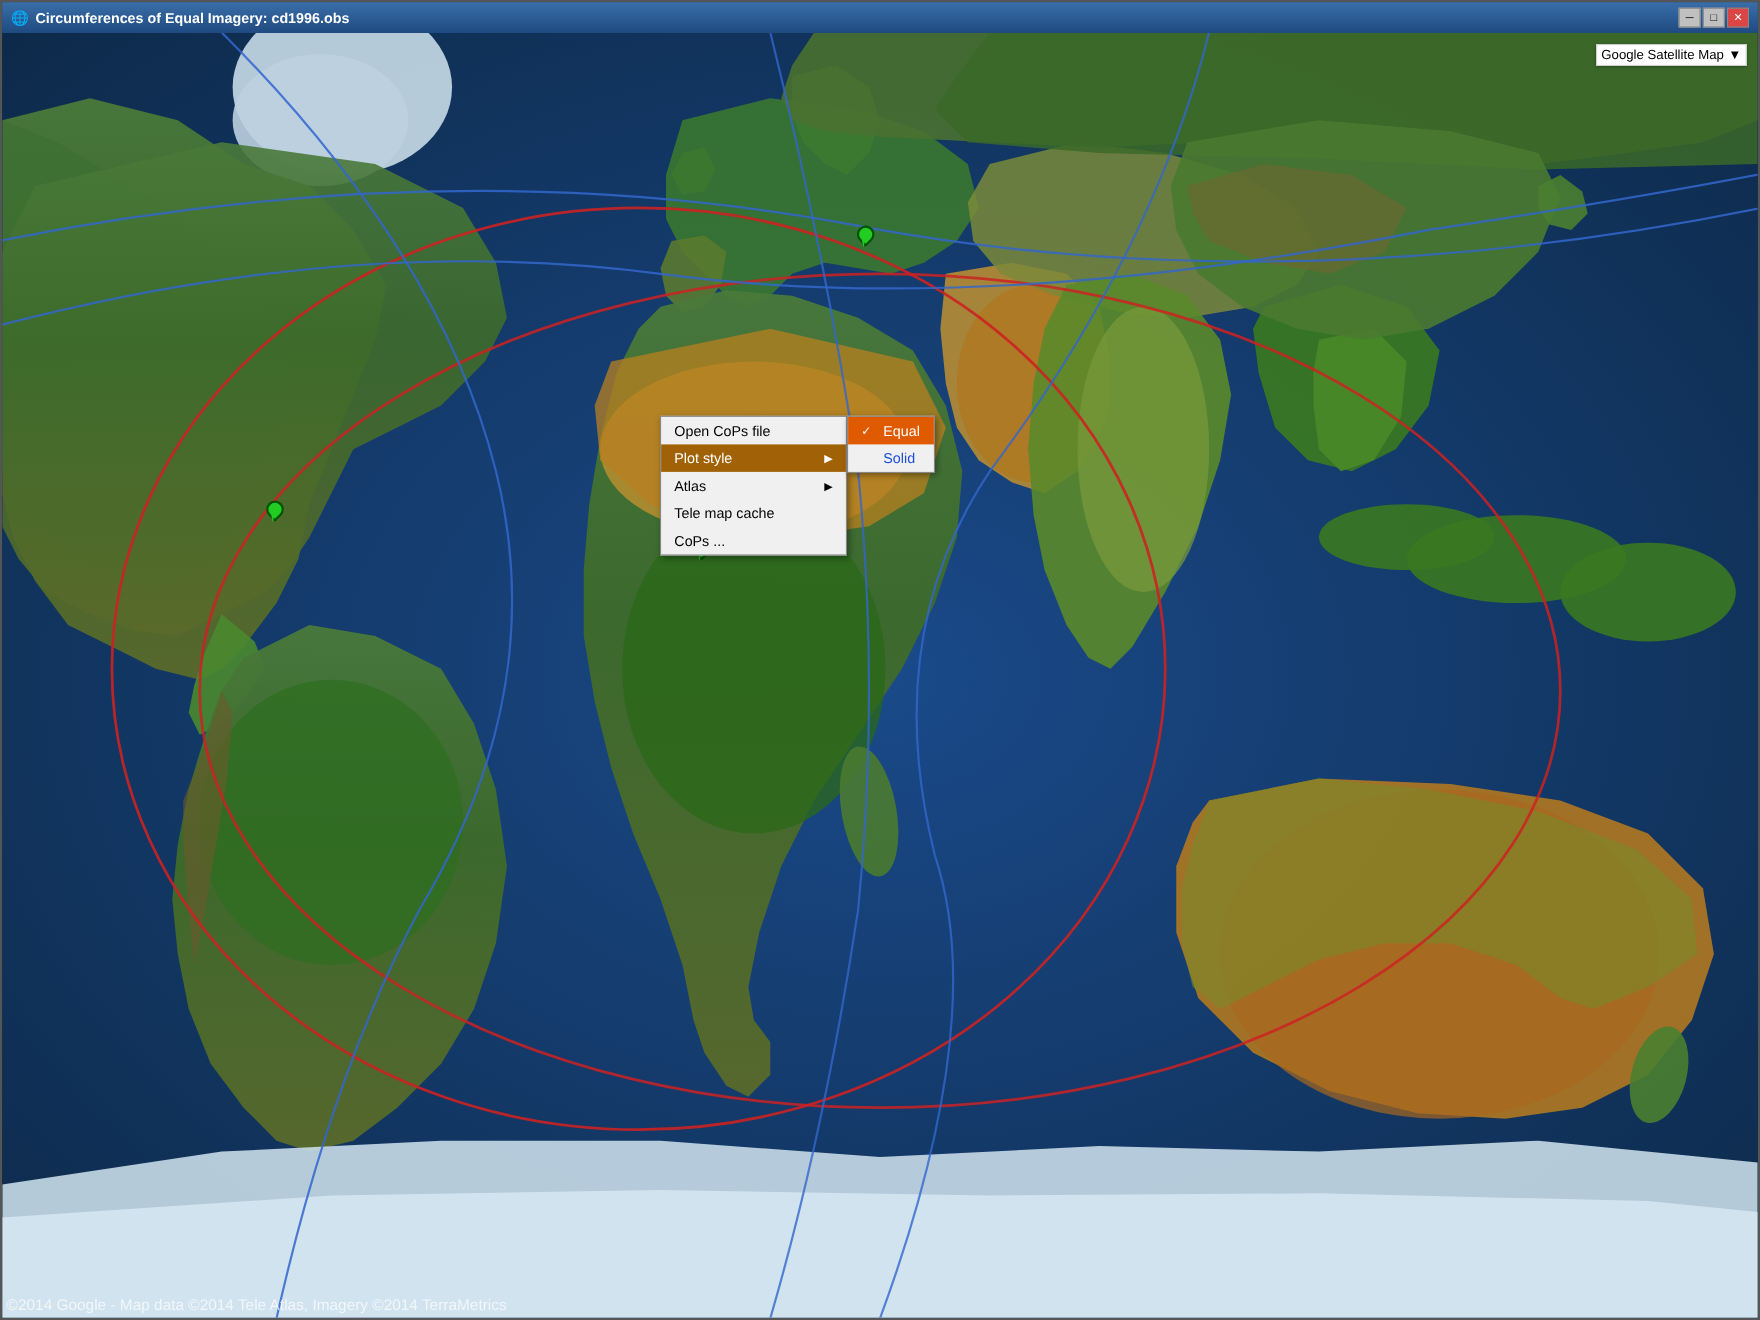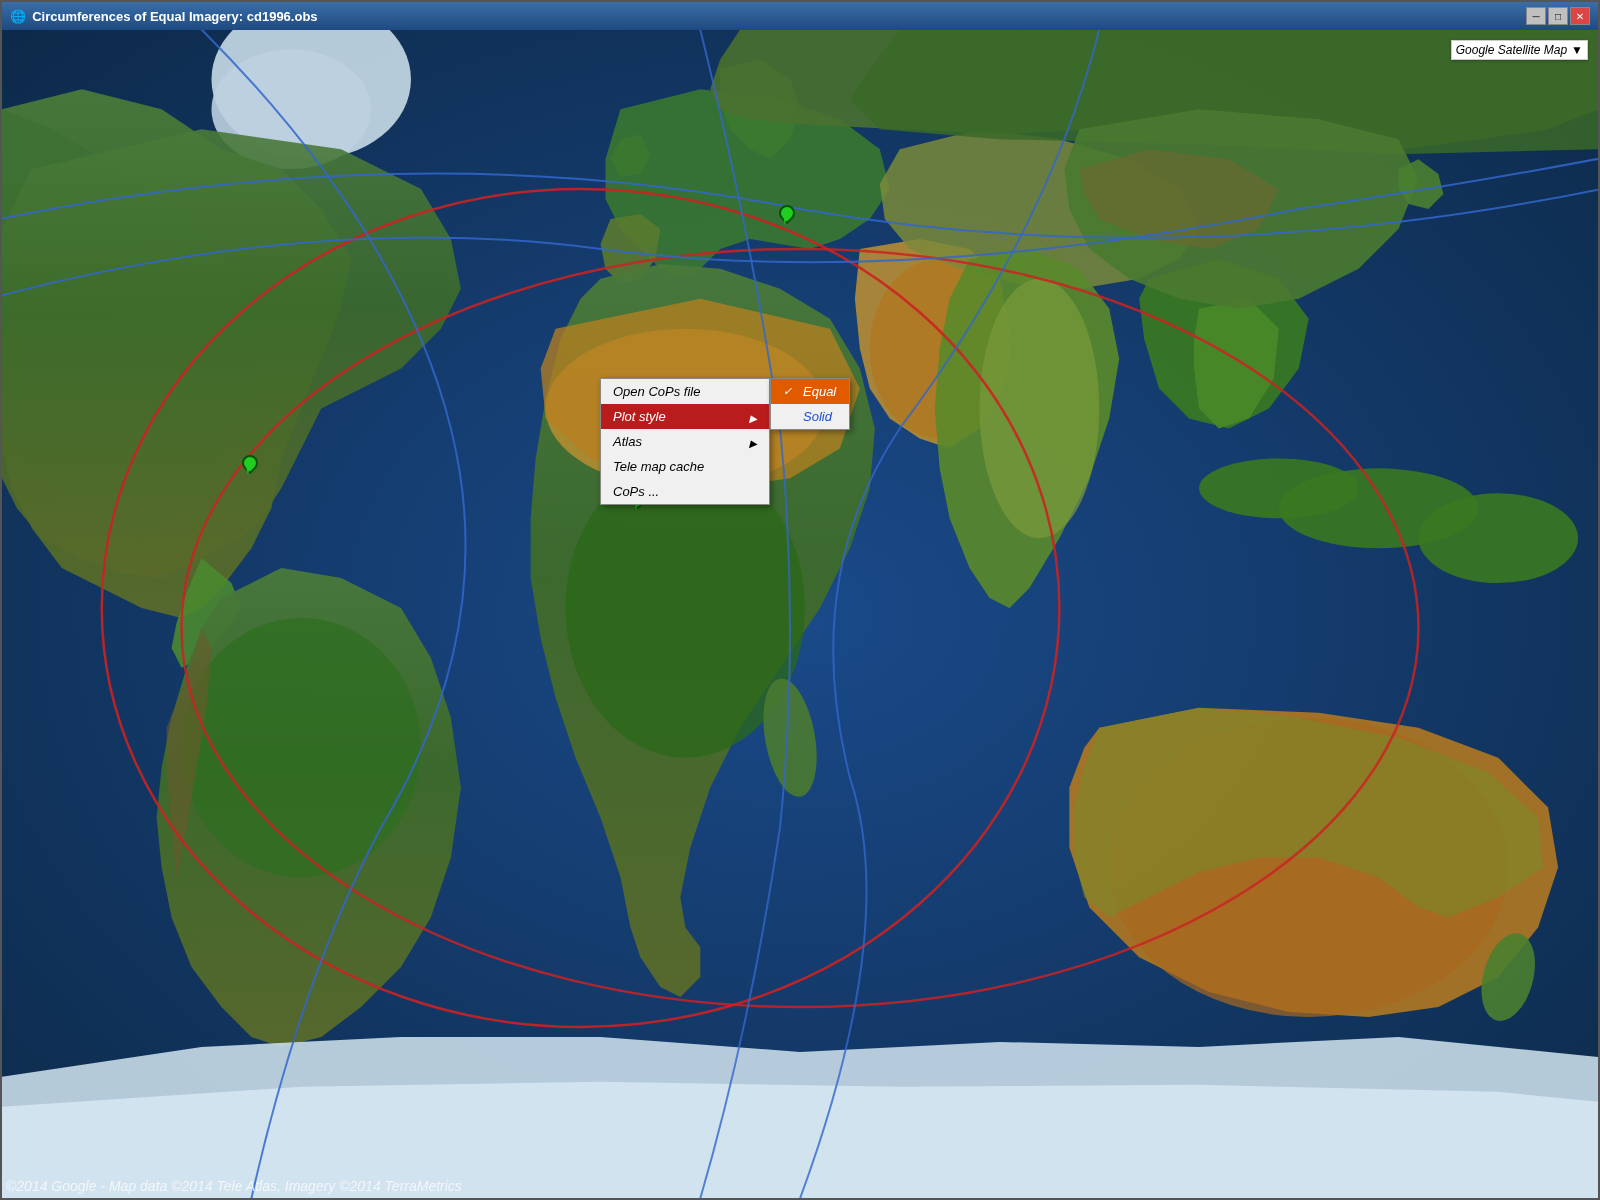--- a/index.html
+++ b/index.html
@@ -53,21 +53,20 @@
 
     .title-btn.close { background: #d44; color: white; }
 
     #map-container {
       position: absolute;
       top: 28px;
       left: 0;
       right: 0;
       bottom: 0;
       overflow: hidden;
-      font-style: italic;
     }
 
     #map-bg {
       width: 100%;
       height: 100%;
       background:
         radial-gradient(ellipse at 30% 50%, #1a4a8a 0%, transparent 50%),
         radial-gradient(ellipse at 70% 40%, #1a3a6a 0%, transparent 60%),
         #0d2a4a;
       position: relative;
@@ -108,21 +107,21 @@
       border: 1px solid #888;
       box-shadow: 2px 2px 6px rgba(0,0,0,0.4);
       min-width: 170px;
       font-size: 13px;
     }
 
     .menu-item {
       padding: 5px 12px;
       cursor: pointer;
       display: flex;
-      align-items: flex-end;
+      align-items: center;
       justify-content: space-between;
       white-space: nowrap;
       color: #000;
     }
 
     .menu-arrow {
       font-size: 10px;
       margin-left: 8px;
     }
 
@@ -153,21 +152,21 @@
       color: white;
     }
 
     .check-mark {
       font-size: 11px;
       width: 14px;
     }
 
     
     #plot-style-item {
-      background: #b91c1c;
+      background: #a16207;
       color: white;
     }
 
     
     #attribution {
       position: absolute;
       bottom: 4px;
       left: 4px;
       font-size: 14px;
       color: rgba(255,255,255,0.7);

